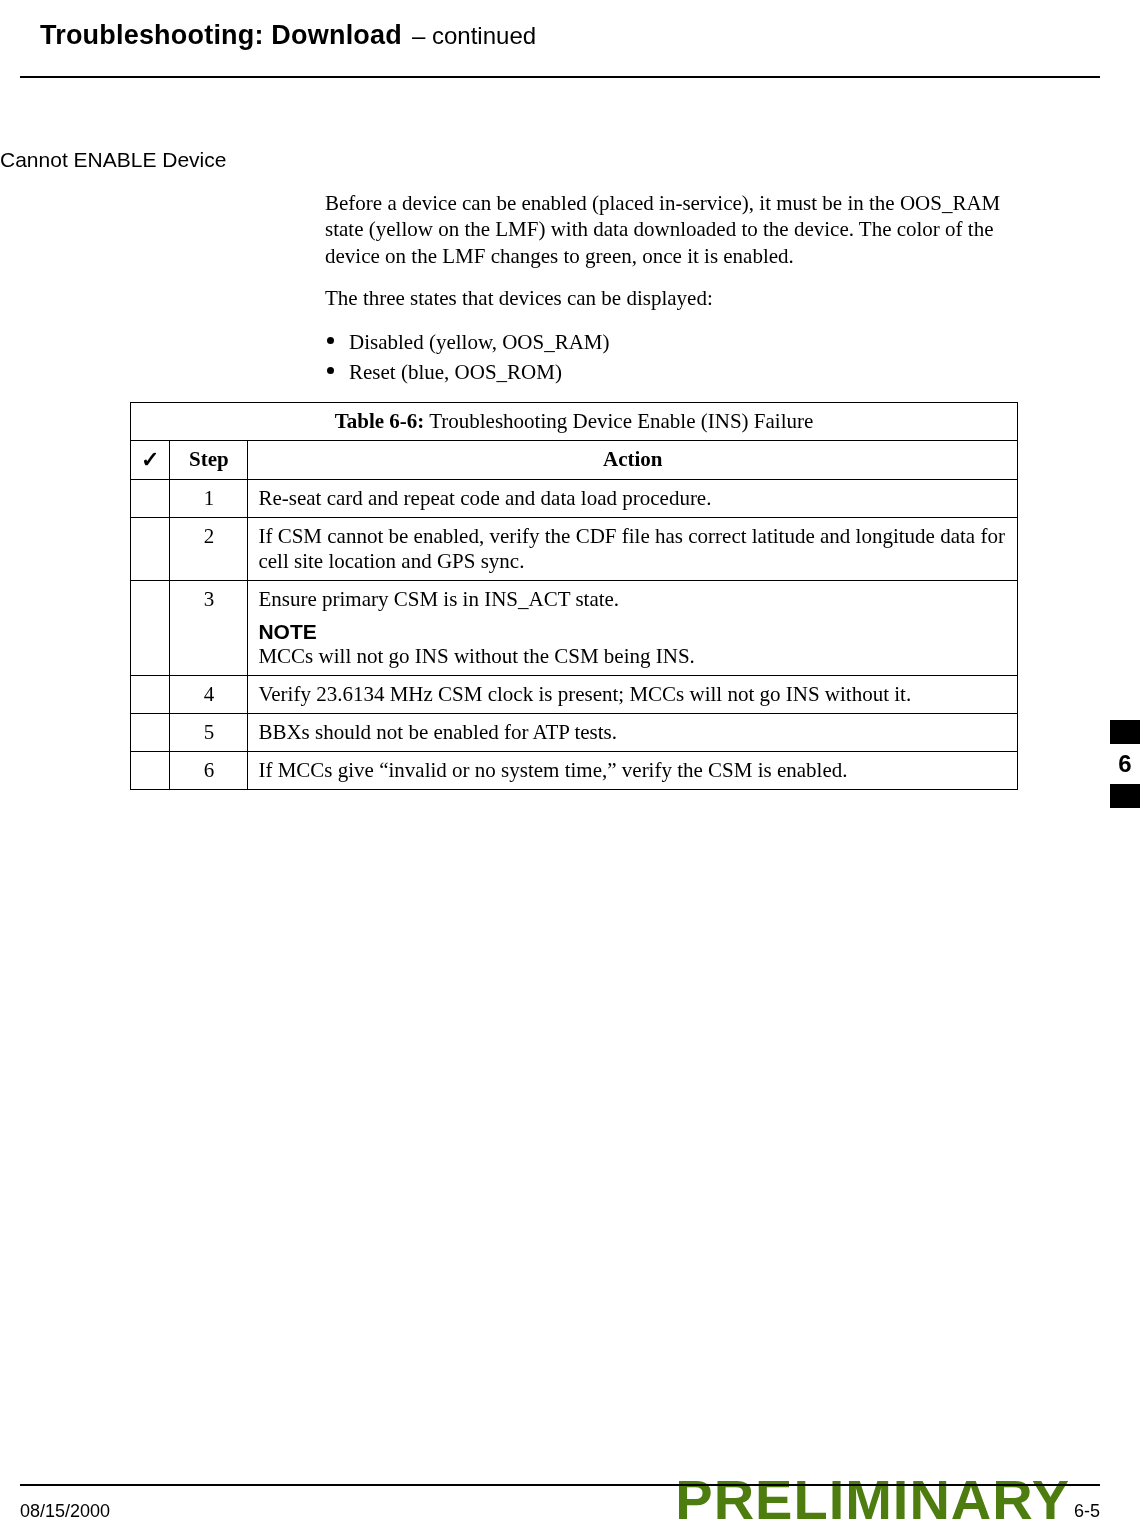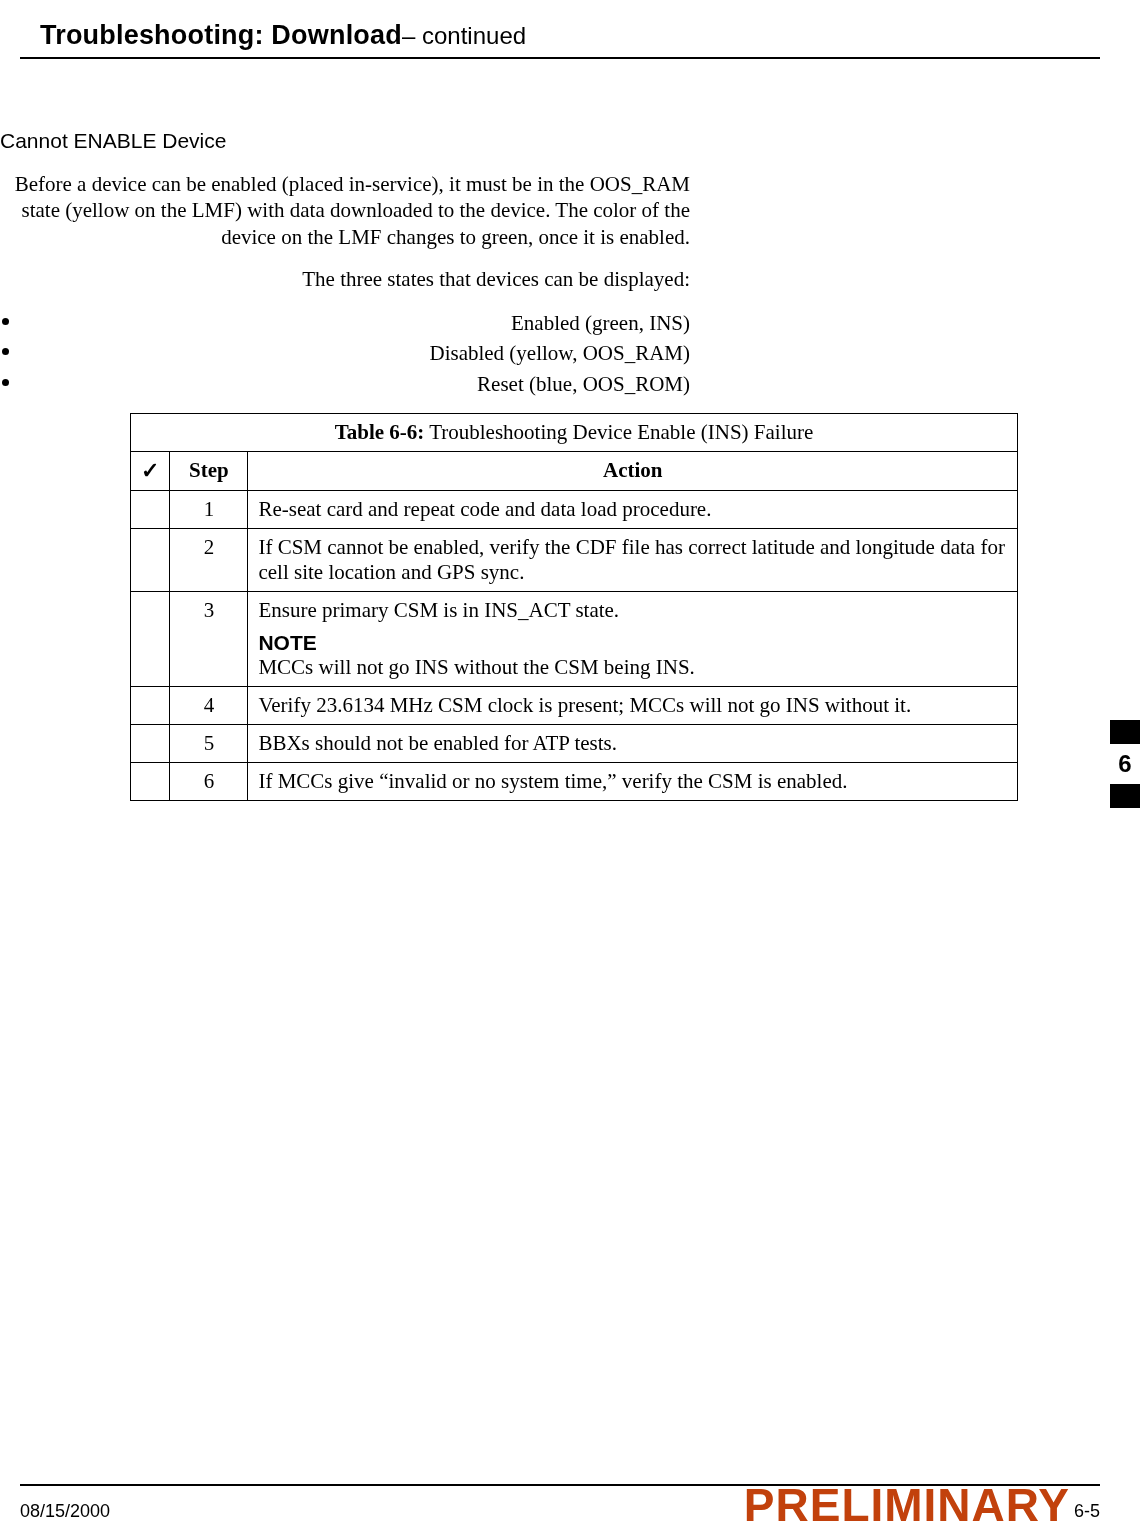--- a/index.html
+++ b/index.html
@@ -1,25 +1,25 @@
 <!DOCTYPE html>
 <html><head>
   <meta charset="utf-8">
   <style>
     * { box-sizing: border-box; margin: 0; padding: 0; }
     html, body { width: 1140px; height: 1540px; background: #fff; font-family: "Times New Roman", Times, serif; color: #000; }
     .page { position: relative; width: 1140px; height: 1540px; }
 
-    .title-line { display: flex; align-items: baseline; gap: 0; padding: 20px 0 6px 20px; border-bottom: 2px solid #000; width: 1080px; margin-left: 20px; }
+    .title-line { display: flex; align-items: baseline; gap: 10px; padding: 20px 0 25px 20px; border-bottom: 2px solid #000; width: 1080px; margin-left: 20px; }
     .title-main { font-family: Arial, Helvetica, sans-serif; font-weight: 700; font-size: 27px; letter-spacing: 0.2px; }
     .title-suffix { font-family: Arial, Helvetica, sans-serif; font-weight: 400; font-size: 24px; }
 
     .section-heading { font-family: Arial, Helvetica, sans-serif; font-weight: 400; font-size: 21px; margin: 70px 0 18px 0; padding-left: 0; }
 
-    .body-col { width: 690px; text-align: right; }
+    .body-col { margin-left: 325px; width: 690px; }
     .para { font-size: 21px; line-height: 1.25; margin-bottom: 16px; }
     .bullets { list-style: none; padding: 0; margin: 6px 0 14px 0; }
     .bullets li { position: relative; padding-left: 24px; font-size: 21px; line-height: 1.45; }
     .bullets li::before { content: ""; position: absolute; left: 2px; top: 10px; width: 7px; height: 7px; background: #000; border-radius: 50%; }
 
     .table-wrap { margin: 10px 0 0 130px; width: 888px; }
     table { border-collapse: collapse; width: 100%; }
     th, td { border: 1.5px solid #000; padding: 6px 10px; font-size: 21px; vertical-align: top; }
     .table-title-cell { text-align: center; font-size: 21px; }
     .table-title-bold { font-weight: 700; }
@@ -33,40 +33,39 @@
 
     .side-tab { position: absolute; right: 0; top: 720px; width: 30px; }
     .side-tab .dark { width: 30px; height: 24px; background: #000; }
     .side-tab .num { width: 30px; height: 40px; display: flex; align-items: center; justify-content: center; font-family: Arial, Helvetica, sans-serif; font-weight: 700; font-size: 24px; }
 
     .footer-rule { position: absolute; left: 20px; width: 1080px; border-top: 2px solid #000; bottom: 54px; }
     .footer { position: absolute; left: 20px; bottom: 18px; width: 1080px; height: 30px; }
     .footer-date { position: absolute; left: 0; bottom: 0; font-family: Arial, Helvetica, sans-serif; font-size: 18px; }
     .footer-center { position: absolute; left: 0; right: 0; bottom: 0; text-align: center; font-family: Arial, Helvetica, sans-serif; font-weight: 700; font-size: 19px; }
     .footer-page { position: absolute; right: 0; bottom: 0; font-family: Arial, Helvetica, sans-serif; font-size: 18px; }
-    .watermark { position: absolute; right: 70px; bottom: 8px; font-family: Arial, Helvetica, sans-serif; font-weight: 800; font-size: 46px; color: #c2410c; letter-spacing: 1px; z-index: 0; }
+    .watermark { position: absolute; right: 70px; bottom: 8px; font-family: Arial, Helvetica, sans-serif; font-weight: 800; font-size: 56px; color: #4d7c0f; letter-spacing: 1px; z-index: 0; }
     .footer * { z-index: 1; }
   </style>
 </head>
 <body>
 
 <div class="page">
 
   <div class="title-line">
     <span class="title-main">Troubleshooting: Download</span>
     <span class="title-suffix">– continued</span>
   </div>
 
   <div class="section-heading">Cannot ENABLE Device</div>
 
   <div class="body-col">
     <p class="para">Before a device can be enabled (placed in-service), it must be in the OOS_RAM state (yellow on the LMF) with data downloaded to the device. The color of the device on the LMF changes to green, once it is enabled.</p>
     <p class="para">The three states that devices can be displayed:</p>
     <ul class="bullets">
-      <li>Enabled (green, INS)</li>
       <li>Disabled (yellow, OOS_RAM)</li>
       <li>Reset (blue, OOS_ROM)</li>
     </ul>
   </div>
 
   <div class="table-wrap">
     <table>
       <tbody>
           <tr>
         <td class="table-title-cell" colspan="3">

